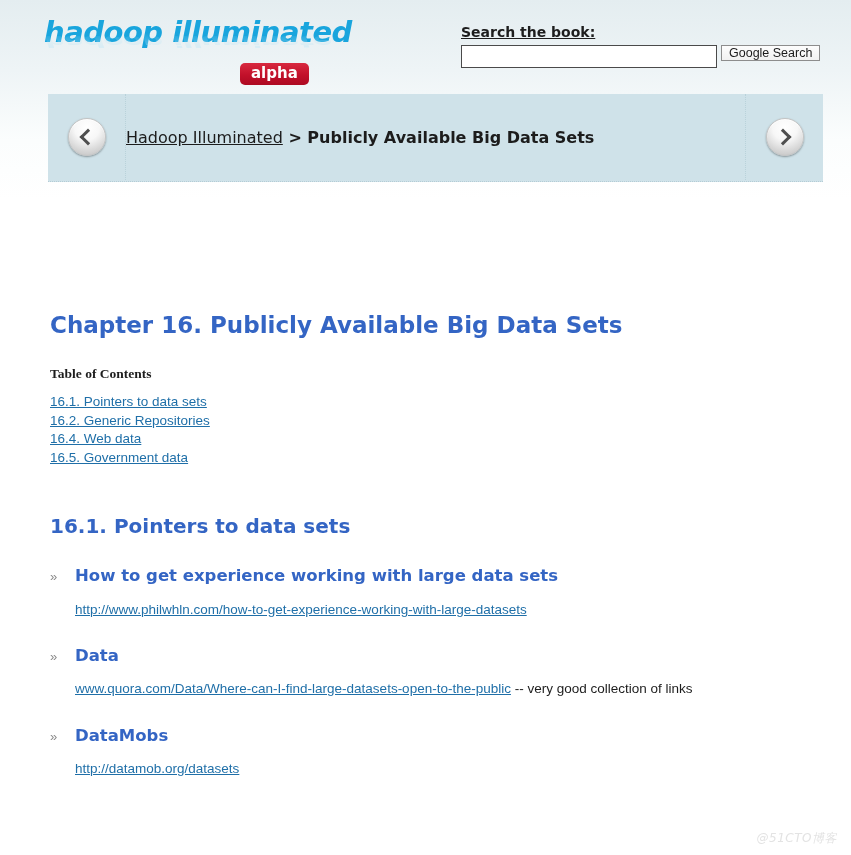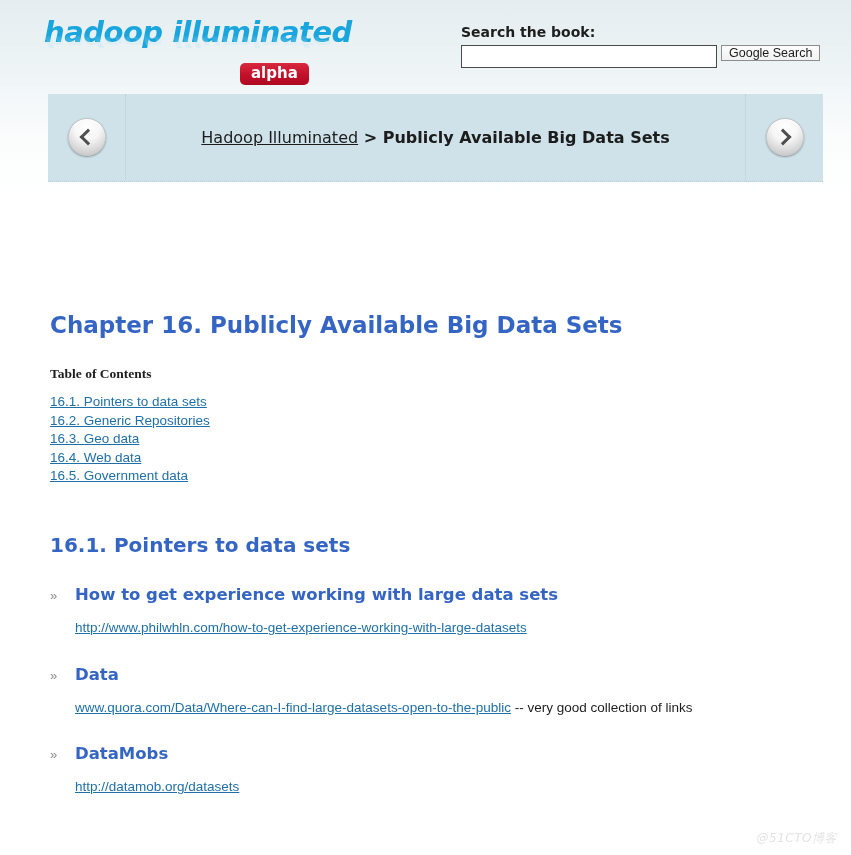--- a/index.html
+++ b/index.html
@@ -74,20 +74,21 @@
     position: absolute;
     left: 461px;
     top: 24px;
   }
   .search-label {
     font-family: "DejaVu Sans", sans-serif;
     font-weight: bold;
     font-size: 14px;
     color: #1d1d1d;
     margin-bottom: 5px;
+    text-decoration: underline;
   }
   .search-row {
     display: flex;
     align-items: flex-start;
   }
   .search-input {
     width: 248px;
     height: 19px;
     border: 1px solid #4a4a4a;
     background: #ffffff;
@@ -137,21 +138,20 @@
   }
   .nav-cell-next {
     border-right: none;
     border-left: 1px dotted #b9d2da;
   }
   .nav-cell-mid {
     flex: 1;
     height: 86px;
     display: flex;
     align-items: center;
-    justify-content: center;
   }
   .round-btn {
     width: 38px;
     height: 38px;
     border-radius: 50%;
     background: radial-gradient(circle at 50% 24%, #ffffff 0%, #f7f7f7 38%, #d6d6d6 72%, #bdbdbd 100%);
     box-shadow: 0 1px 2px rgba(0,0,0,0.35), inset 0 1px 1px rgba(255,255,255,0.95);
     display: flex;
     align-items: center;
     justify-content: center;
@@ -325,23 +325,20 @@
   <div class="toc-title">Table of Contents</div>
 
   <ul class="toc">
     <li>
       <a href="#">16.1. Pointers to data sets</a>
     </li>
     <li>
       <a href="#">16.2. Generic Repositories</a>
     </li>
     <li>
-      <a href="#">16.3. Geo data</a>
-    </li>
-    <li>
       <a href="#">16.4. Web data</a>
     </li>
     <li>
       <a href="#">16.5. Government data</a>
     </li>
   </ul>
 
   <h2 class="section-title">16.1. Pointers to data sets</h2>
 
   <div class="entry">

